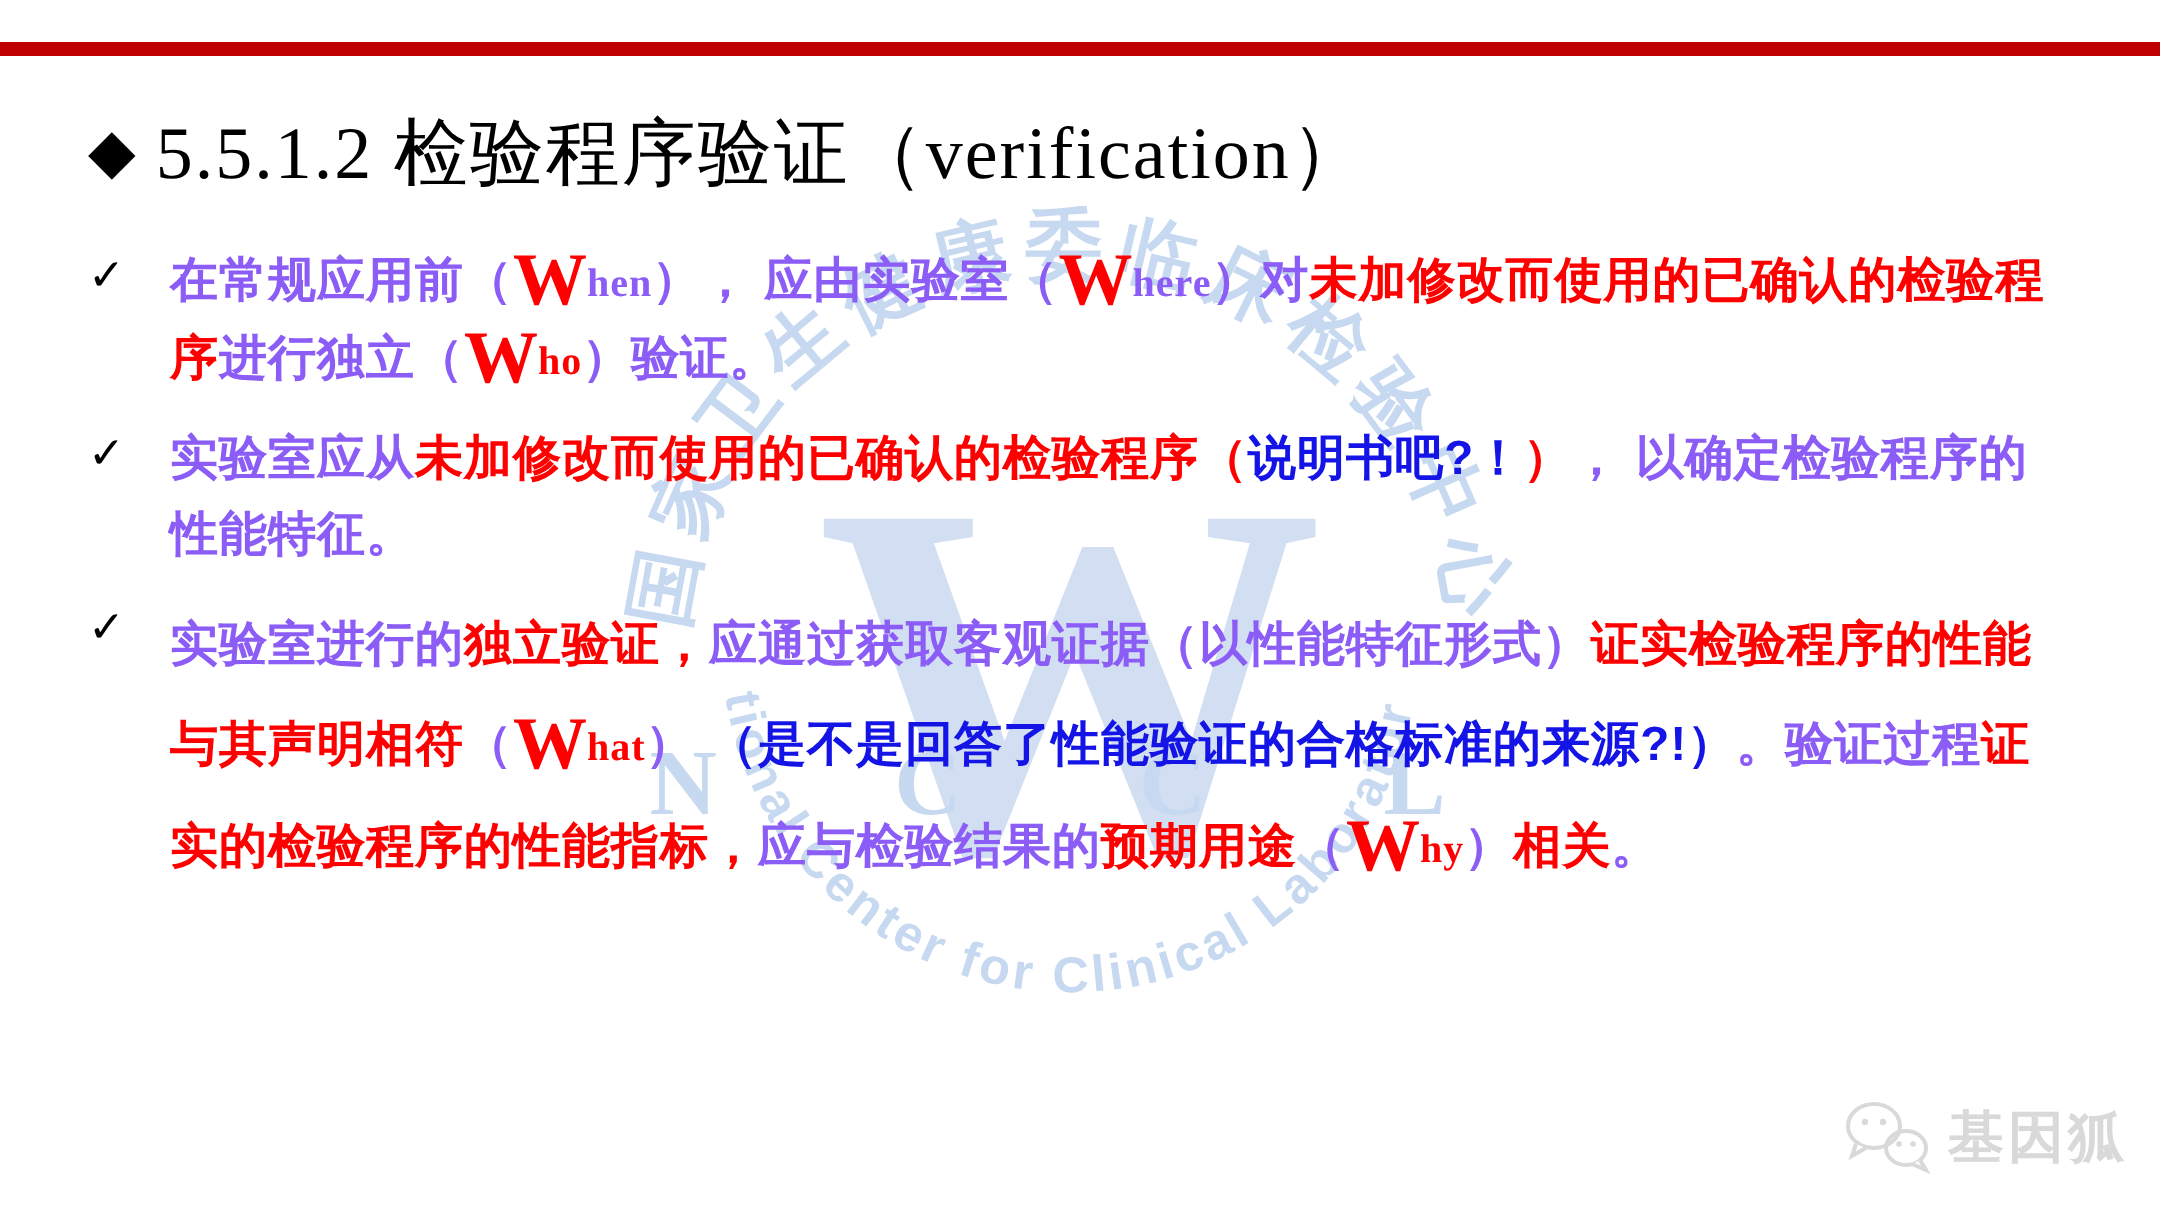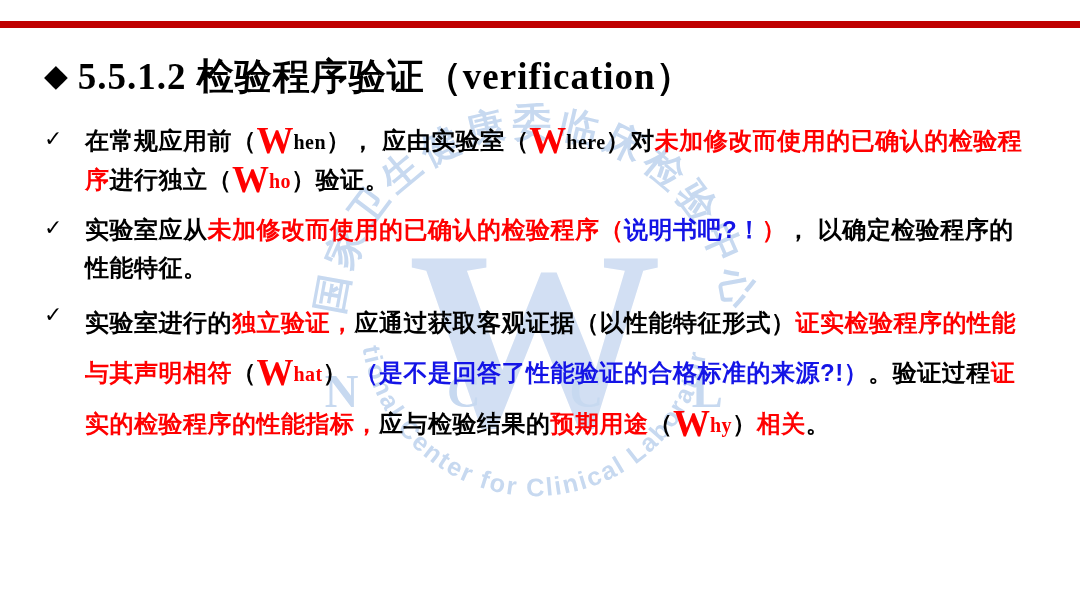--- a/index.html
+++ b/index.html
@@ -15,36 +15,36 @@
   .page-title{
     margin:28px 40px 0 40px;text-align:center;
     font-family:"Liberation Serif","DejaVu Serif",serif;
     font-weight:bold;font-size:42px;color:#000;letter-spacing:1px;
     white-space:nowrap;
   }
   .rule{margin-top:21px;width:100%;height:7px;background:#C00000;}
   .section-heading{
     margin:24px 0 0 44px;
     font-family:"Liberation Serif","DejaVu Serif",serif;
-    font-weight:bold;font-size:37px;color:#000;letter-spacing:1px;
+    font-weight:normal;font-size:37px;color:#000;letter-spacing:1px;
     white-space:nowrap;
   }
   .section-heading .diamond{font-size:31px;vertical-align:3px;margin-right:9px;}
   .bullet-list{margin:20px 42px 0 44px;}
   .bullet{display:flex;align-items:flex-start;margin-bottom:11px;}
   .check{
     flex:none;width:41px;font-size:22px;font-weight:bold;color:#000;
     padding-top:4px;font-family:"DejaVu Sans",sans-serif;
   }
   .runs{
     margin:0;font-size:24px;font-weight:bold;line-height:38px;
     letter-spacing:0.5px;color:#000;
   }
   .bullet.wide .runs{line-height:50px;}
-  .c-k{color:#000000;}
+  .c-k{color:#8b5cf6;}
   .c-r{color:#FF0000;}
   .c-b{color:#1414E6;}
   .s-big{
     font-family:"Liberation Serif","DejaVu Serif",serif;
     font-size:37px;line-height:1;vertical-align:-4px;letter-spacing:0;
   }
   .s-lat{font-family:"Liberation Serif","DejaVu Serif",serif;font-size:20px;}
   
   .footer-brand{
     position:absolute;right:16px;bottom:20px;z-index:2;
@@ -89,14 +89,31 @@
           <span class="check">✓</span>
           <p class="runs"><span class="c-k">实验室应从</span><span class="c-r">未加修改而使用的已确认的检验程序（</span><span class="c-b">说明书吧?！</span><span class="c-r">）</span><span class="c-k">， 以确定检验程序的性能特征。</span></p>
         </div>
         <div class="bullet wide">
           <span class="check">✓</span>
           <p class="runs"><span class="c-k">实验室进行的</span><span class="c-r">独立验证，</span><span class="c-k">应通过获取客观证据（以性能特征形式）</span><span class="c-r">证实检验程序的性能与其声明相符</span><span class="c-k">（</span><span class="c-r s-big">W</span><span class="c-r s-lat">hat</span><span class="c-k">） </span><span class="c-b">（</span><span class="c-b">是不是回答了性能验证的合格标准的来源?!</span><span class="c-b">）</span><span class="c-k">。验证过程</span><span class="c-r">证实的检验程序的性能指标，</span><span class="c-k">应与检验结果的</span><span class="c-r">预期用途</span><span class="c-k">（</span><span class="c-r s-big">W</span><span class="c-r s-lat">hy</span><span class="c-k">）</span><span class="c-r">相关</span><span class="c-k">。</span></p>
         </div>
       </div>
   </div>
 
+  <div class="footer-brand">
+    <svg width="46" height="38" viewBox="0 0 46 38">
+      <g fill="none" stroke="#d9d9d9" stroke-width="2">
+        <ellipse cx="16" cy="13" rx="13" ry="11"></ellipse>
+        <path d="M 7 22 L 5 28 L 12 24" fill="#ffffff"></path>
+        <ellipse cx="32" cy="24" rx="10" ry="8.5"></ellipse>
+        <path d="M 39 30 L 42 35 L 35 32" fill="#ffffff"></path>
+      </g>
+      <g fill="#d9d9d9">
+        <circle cx="11.5" cy="11" r="1.6"></circle>
+        <circle cx="20.5" cy="11" r="1.6"></circle>
+        <circle cx="28.5" cy="22" r="1.4"></circle>
+        <circle cx="35.5" cy="22" r="1.4"></circle>
+      </g>
+    </svg>
+    <span class="brand-text">基因狐</span>
+  </div>
 
 </div>
 
 </body></html>

